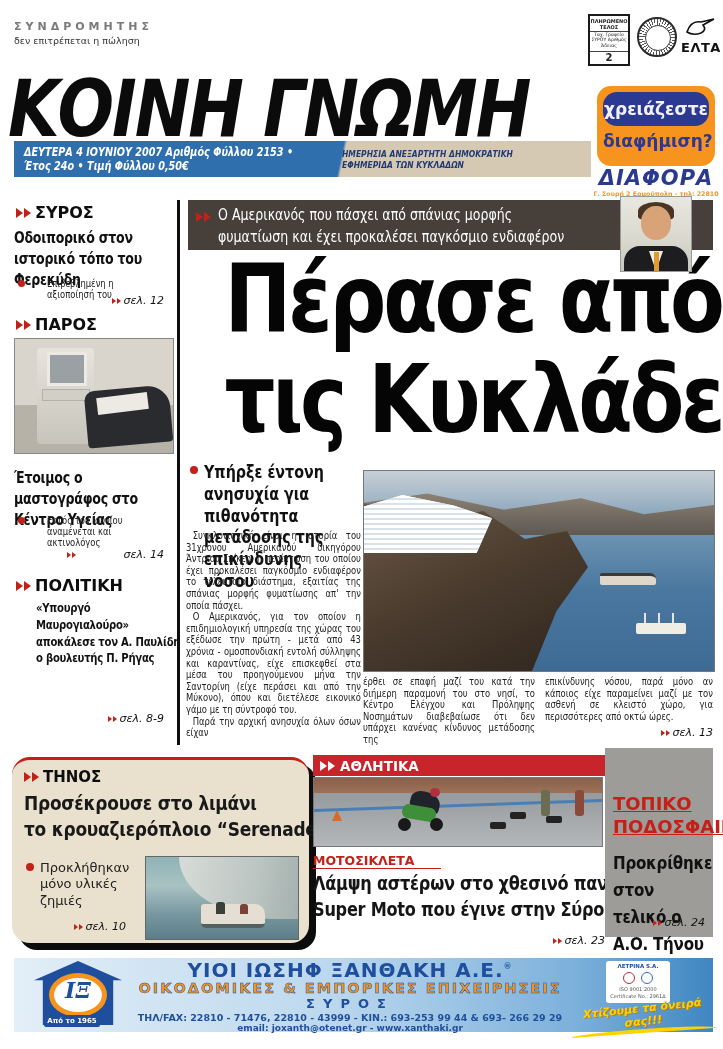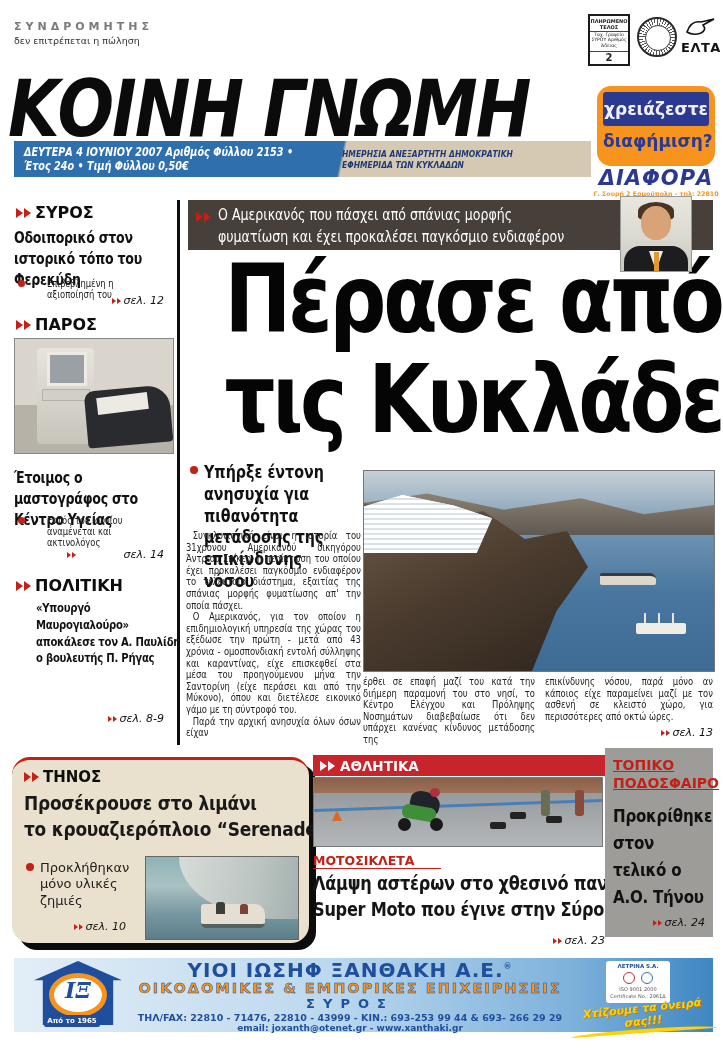--- a/index.html
+++ b/index.html
@@ -27,21 +27,21 @@
       font-size:4.6px;text-align:center;color:#222;line-height:1.25;padding-top:2px;box-sizing:border-box;}
   #stamp-permit .b{font-weight:bold;font-size:5px;border-bottom:1px solid #444;display:block;}
   #stamp-permit .num{font-size:10px;font-weight:bold;border-top:1px solid #444;display:block;margin-top:2px;}
   #stamp-circle{left:637px;top:17px;width:40px;height:40px;border-radius:50%;border:2px solid #2b2b2b;
       background:repeating-conic-gradient(#555 0 3deg,transparent 3deg 10deg);box-sizing:border-box;}
   #stamp-circle .inner{position:absolute;left:6px;top:6px;width:24px;height:24px;border-radius:50%;
       border:1px solid #444;background:#fff;}
   #stamp-elta{left:681px;top:18px;width:40px;text-align:left;}
   #stamp-elta .elta-word{font-size:13px;font-weight:bold;color:#111;letter-spacing:.5px;}
   #ad-top{left:597px;top:86px;width:118px;height:80px;background:#f7941d;border-radius:14px;box-sizing:border-box;padding:6px;}
-  #ad-top .band{height:34px;background:#2b3990;border-radius:3px;color:#f2f1fa;font-weight:bold;
+  #ad-top .band{height:34px;background:#2b3990;border-radius:14px;color:#f2f1fa;font-weight:bold;
       font-size:17px;text-align:center;line-height:34px;}
   #ad-top .l2{color:#2b3990;font-weight:bold;font-size:17px;text-align:center;margin-top:5px;}
   #diafora{left:592px;top:168px;width:128px;text-align:center;}
   .diafora-brand{font-size:21px;font-weight:900;font-style:italic;color:#2b3990;letter-spacing:1px;line-height:1;}
   .diafora-addr{font-size:6.3px;font-weight:bold;color:#f7941d;margin-top:1px;}
   #datebar{left:14px;top:141px;width:577px;height:36px;
       background:linear-gradient(102deg,#2f6fad 0 56.5%,#d5c9b4 57% 100%);}
   #datebar .dl{position:absolute;left:10px;top:0;height:36px;display:flex;align-items:center;
       color:#fff;font-weight:bold;font-style:italic;font-size:11.5px;width:330px;}
   #datebar .dr{position:absolute;right:2px;top:0;height:36px;display:flex;align-items:center;
@@ -128,21 +128,21 @@
   .mo-tyre{position:absolute;width:16px;height:7px;background:#232323;border-radius:2px;}
   .mo-cone{position:absolute;left:18px;top:32px;width:0;height:0;border-left:5px solid transparent;border-right:5px solid transparent;border-bottom:11px solid #d86a2a;}
   .mo-fig1{position:absolute;right:52px;top:12px;width:9px;height:26px;background:#6a6d52;border-radius:3px;}
   .mo-fig2{position:absolute;right:18px;top:12px;width:9px;height:26px;background:#8a4a3a;border-radius:3px;}
   #moto-label{left:313px;top:853px;font-size:12.5px;font-weight:bold;color:#c32017;border-bottom:1.5px solid #c32017;padding-right:26px;}
   #sports-head{left:313px;top:871px;width:292px;font-size:19px;font-weight:bold;line-height:1.35;letter-spacing:-0.3px;color:#151515;}
   #sports-head .condc{text-align:left;transform-origin:0 0;}
   #sports-ref{left:313px;top:934px;width:292px;}
   
   #foot-box{left:605px;top:748px;width:108px;height:189px;background:#9d9c98;box-sizing:border-box;padding:8px;}
-  .foot-label{font-size:14px;font-weight:bold;color:#c32017;text-decoration:underline;line-height:1.3;}
+  .foot-label{font-size:18px;font-weight:bold;color:#c32017;text-decoration:underline;line-height:1.3;margin-top:36px;}
   .foot-head{font-size:18px;font-weight:bold;line-height:1.5;color:#111;margin-top:10px;letter-spacing:-0.3px;}
   #foot-ref{position:absolute;right:8px;bottom:8px;width:90px;}
   
   #bottom-ad{left:14px;top:958px;width:699px;height:74px;
       background:linear-gradient(90deg,#e3eef7 0%,#bcd8ee 45%,#7db1db 80%,#3f86c2 100%);}
   #ad-logo{position:absolute;left:14px;top:3px;width:100px;height:68px;}
   .logo-house{position:absolute;left:6px;top:0;width:88px;height:64px;background:#1f4e9c;
       clip-path:polygon(50% 0,100% 30%,90% 30%,90% 100%,10% 100%,10% 30%,0 30%);}
   .logo-ring{position:absolute;left:21px;top:12px;width:58px;height:44px;border:5px solid #f7941d;border-radius:50%;background:#fff;box-sizing:border-box;}
   .logo-mono{position:absolute;left:21px;top:16px;width:58px;text-align:center;font-family:"DejaVu Serif","Liberation Serif",serif;

